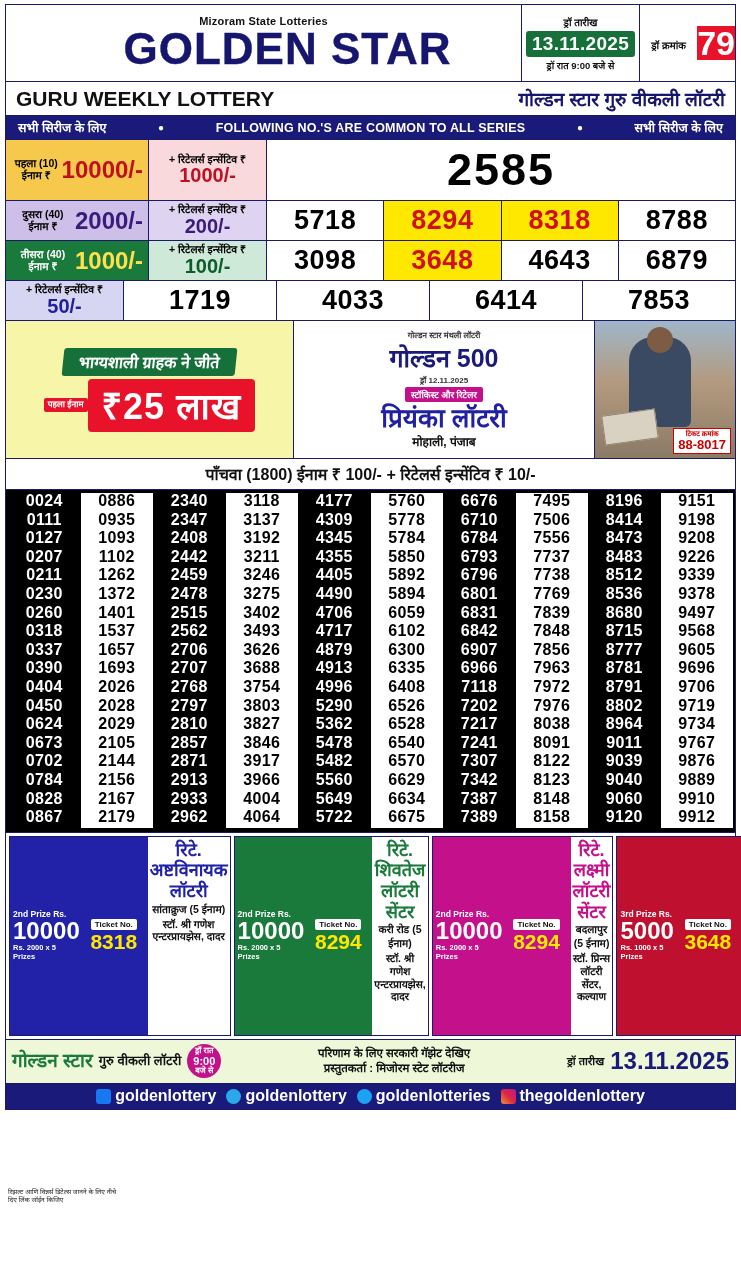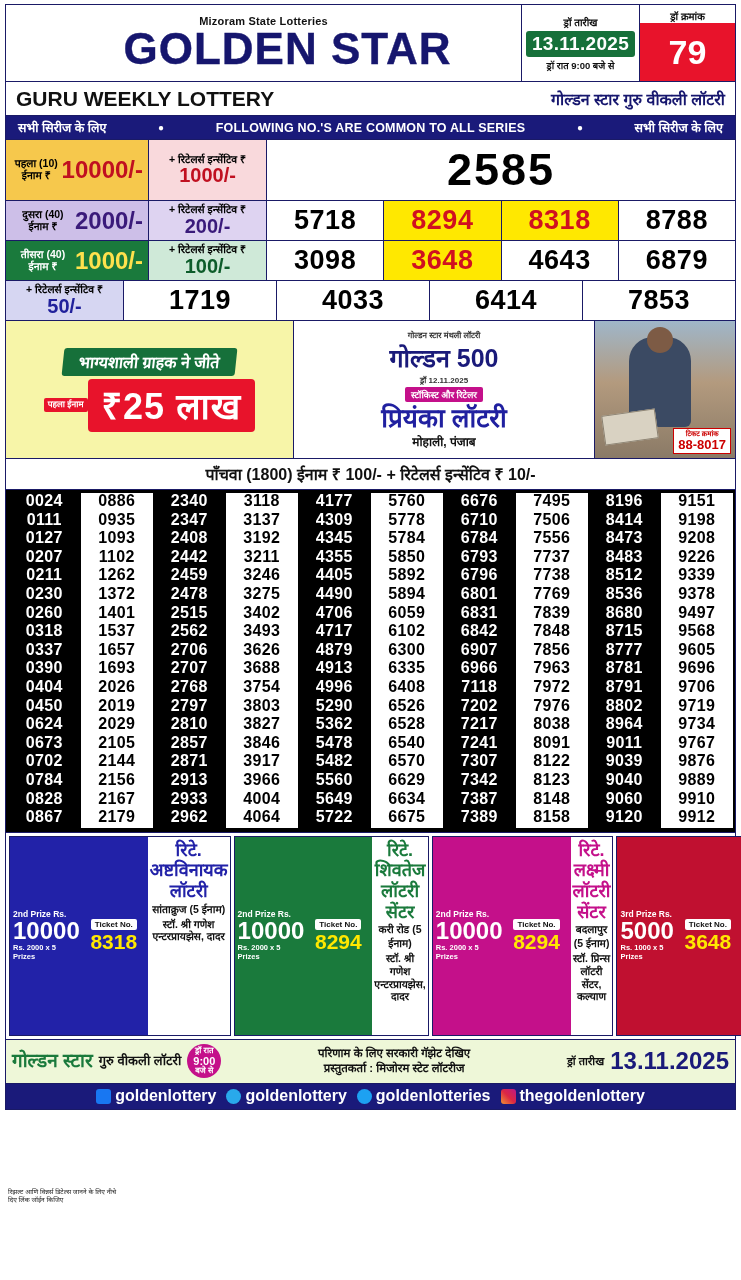--- a/index.html
+++ b/index.html
@@ -29,36 +29,36 @@
     width:118px; border-left:1px solid #1a1a66; display:flex; flex-direction:column;
     align-items:center; justify-content:center; padding:2px;
   }
   .hdr-date .lbl { font-size:10px; font-weight:bold; color:#111; }
   .hdr-date .val {
     background:#16703a; color:#fff; font-size:19px; font-weight:bold;
     padding:2px 6px; border-radius:3px; margin:2px 0; letter-spacing:.3px;
   }
   .hdr-date .time { font-size:9.5px; font-weight:bold; color:#111; }
   .hdr-num {
-    width:96px; border-left:1px solid #1a1a66; display:flex; flex-direction:column;
+    width:96px; border-left:1px solid #1a1a66; display:flex; flex-direction:row;
     align-items:center; justify-content:center;
   }
   .hdr-num .lbl { font-size:10px; font-weight:bold; color:#111; background:#fff; width:100%; text-align:center; padding-top:4px;}
   .hdr-num .val {
     background:#e8132b; color:#fff; font-size:34px; font-weight:bold; line-height:1;
     width:100%; text-align:center; flex:1; display:flex; align-items:center; justify-content:center;
   }
 
   
   .subhdr {
     display:flex; align-items:center; justify-content:space-between;
     border:1px solid #1a1a66; border-top:none; height:34px; padding:0 10px;
   }
   .subhdr .en { font-size:21px; font-weight:bold; color:#111; }
-  .subhdr .hi { font-size:16px; font-weight:bold; color:#16166e; }
+  .subhdr .hi { font-size:19px; font-weight:bold; color:#16166e; }
 
   .bluebar {
     display:flex; align-items:center; justify-content:space-between;
     background:#1a1a7a; color:#fff; height:24px; padding:0 12px; font-size:12.5px; font-weight:bold;
     border:1px solid #1a1a66; border-top:none;
   }
   .bluebar .dot { font-size:10px; }
   .bluebar .mid { font-size:12.5px; letter-spacing:.2px; }
 
   
@@ -390,21 +390,21 @@
           <div class="gnum w">0935</div>
           <div class="gnum w">1093</div>
           <div class="gnum w">1102</div>
           <div class="gnum w">1262</div>
           <div class="gnum w">1372</div>
           <div class="gnum w">1401</div>
           <div class="gnum w">1537</div>
           <div class="gnum w">1657</div>
           <div class="gnum w">1693</div>
           <div class="gnum w">2026</div>
-          <div class="gnum w">2019</div>
+          <div class="gnum w">2028</div>
           <div class="gnum w">2029</div>
           <div class="gnum w">2105</div>
           <div class="gnum w">2144</div>
           <div class="gnum w">2156</div>
           <div class="gnum w">2167</div>
           <div class="gnum w">2179</div>
         </div>
         <div class="gcol">
           <div class="gnum">2340</div>
           <div class="gnum">2347</div>

